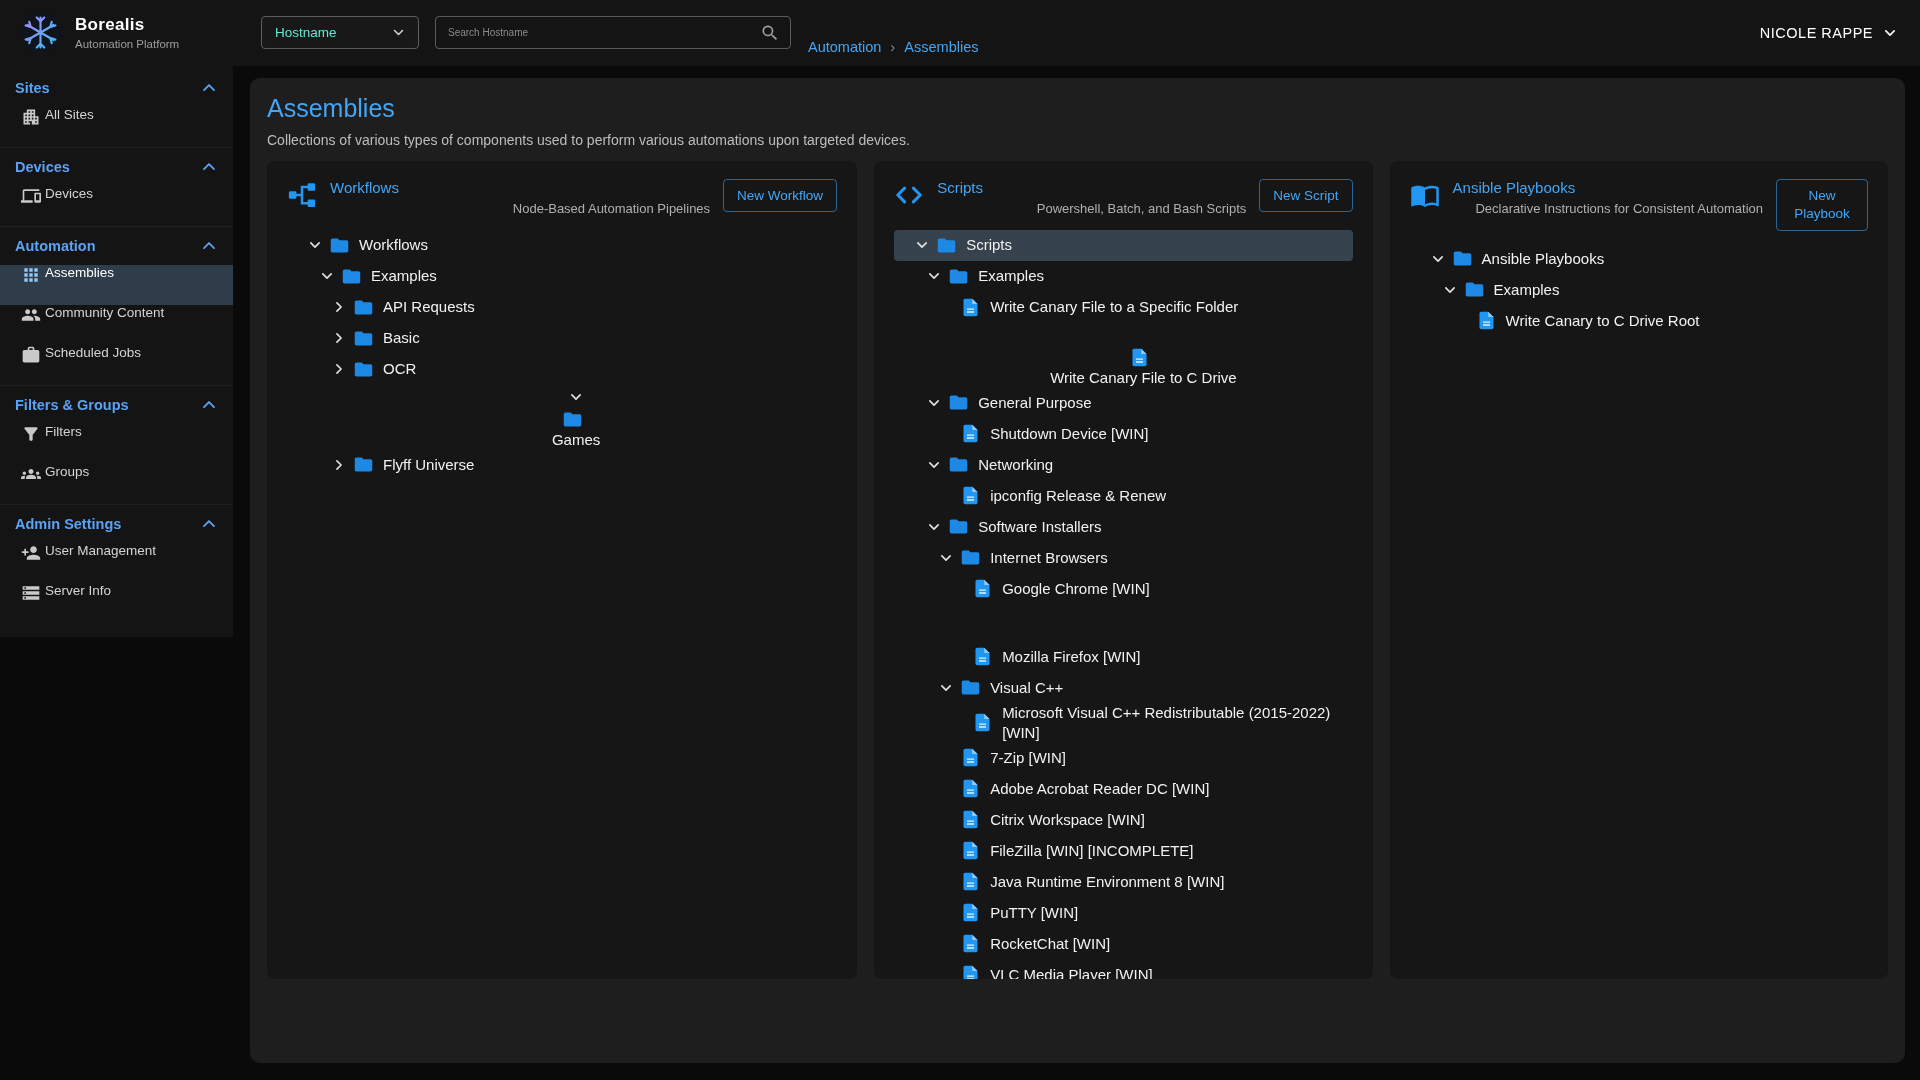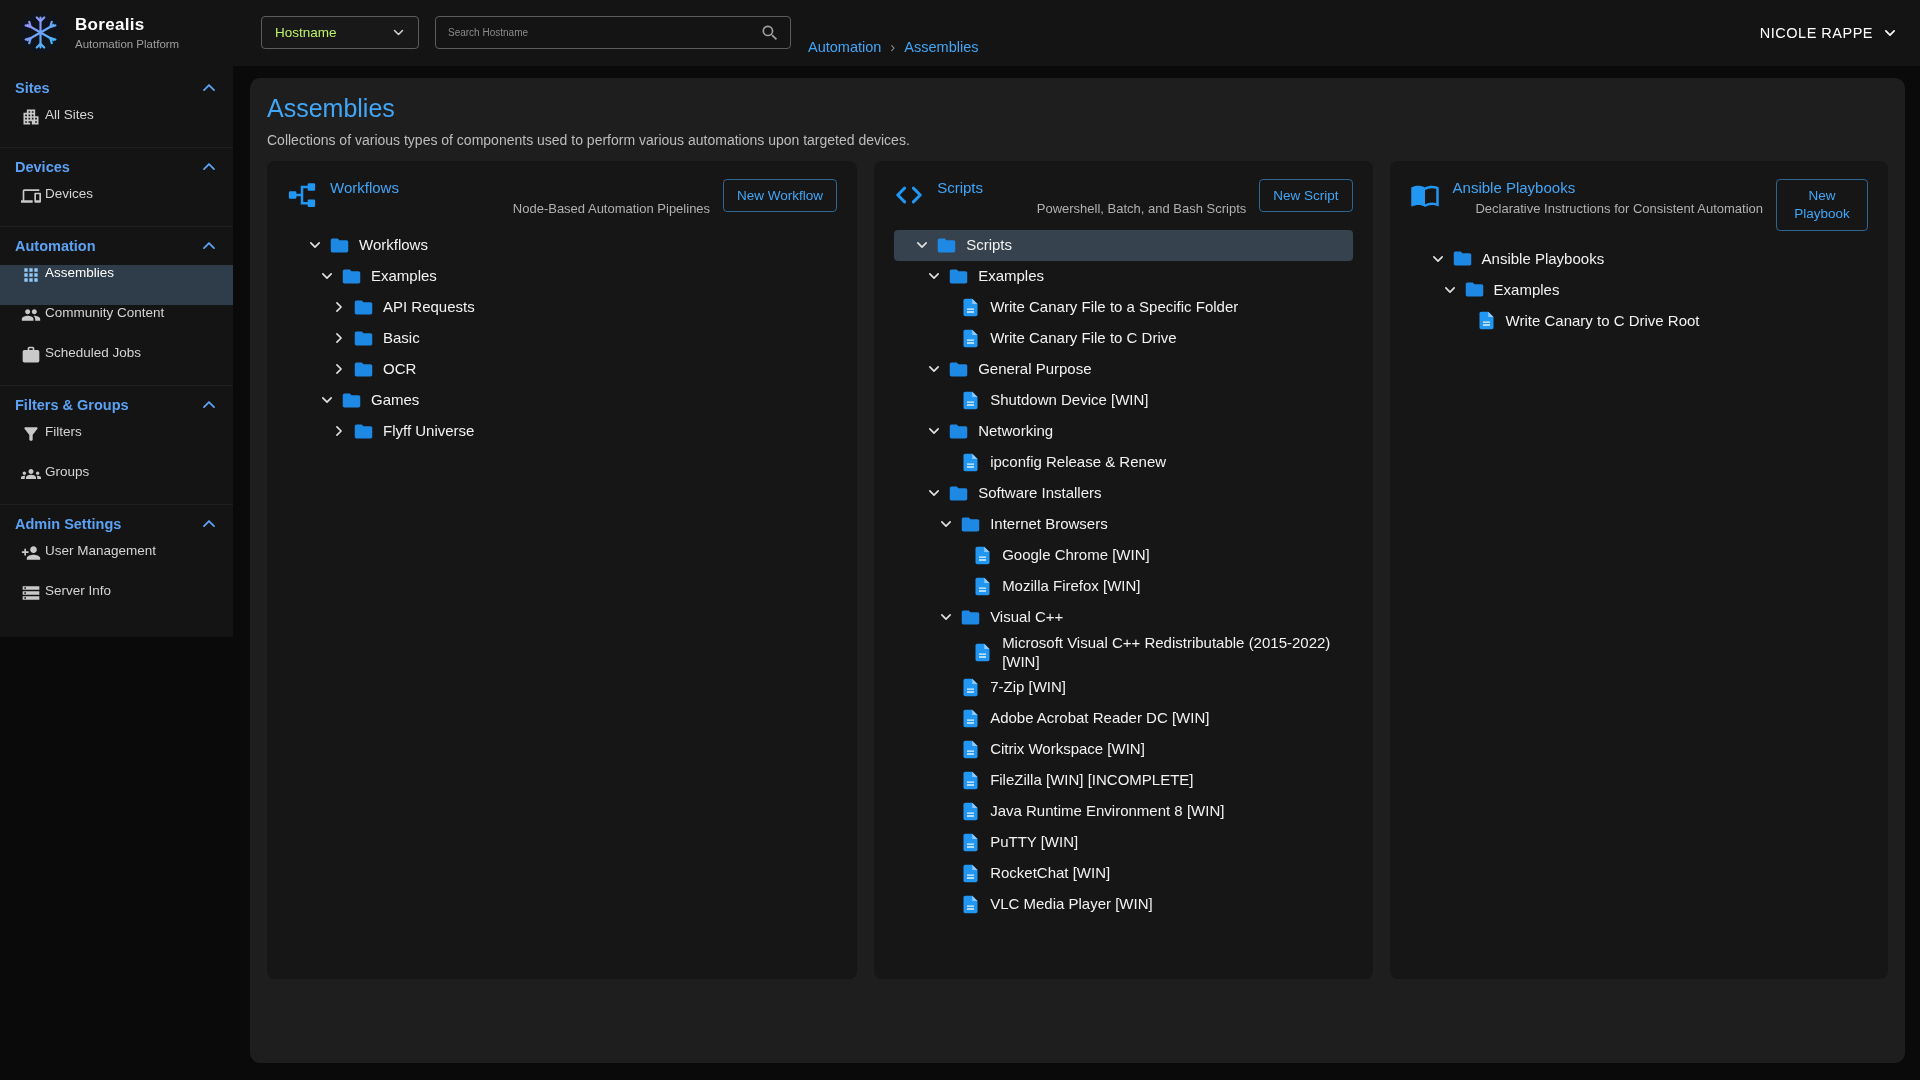--- a/index.html
+++ b/index.html
@@ -12,21 +12,21 @@
   }
   
   .topbar { position:absolute; top:0; left:0; width:1920px; height:66px; background:#141414; }
   .brand { position:absolute; left:18px; top:10px; display:flex; align-items:center; gap:12px; }
   .logo { width:45px; height:45px; display:block; }
   .brand-name { font-size:17px; font-weight:700; color:#ffffff; letter-spacing:.3px; }
   .brand-sub { font-size:11.5px; color:#9e9e9e; margin-top:3px; }
   .hostname-select { position:absolute; left:261px; top:16px; width:158px; height:33px;
     border:1px solid #5c5c5c; border-radius:4px; background:#181818; display:flex; align-items:center;
     padding:0 10px 0 13px; cursor:pointer; }
-  .hostname-select span { flex:1; font-size:13.5px; color:#bef264; }
+  .hostname-select span { flex:1; font-size:13.5px; color:#5eead4; }
   .dd-chev { width:19px; height:19px; fill:none; stroke:#cfcfcf; stroke-width:2; stroke-linecap:round; stroke-linejoin:round; }
   .search-box { position:absolute; left:435px; top:16px; width:356px; height:33px;
     border:1px solid #5c5c5c; border-radius:4px; display:flex; align-items:center; padding:0 10px 0 4px; }
   .search-box input { flex:1; background:transparent; border:none; outline:none; color:#e0e0e0;
     font-size:10px; font-family:inherit; padding:0 8px; }
   .search-box input::placeholder { color:#8a8a8a; }
   .search-ico { width:20px; height:20px; fill:#9e9e9e; cursor:pointer; }
   .breadcrumb { position:absolute; left:808px; top:38px; display:flex; align-items:center; font-size:14.5px; }
   .breadcrumb a { color:#42a5f5; text-decoration:none; cursor:pointer; }
   .crumb-sep { color:#8b8b8b; margin:0 9px; font-size:15px; }
@@ -304,21 +304,21 @@
                   <path d="M9.5 7l5 5-5 5"></path>
                 </svg>
               </span>
               <span class="node-icon">
                 <svg viewBox="0 0 24 24">
                   <path fill="#1e88e5" d="M10 4l2 2h8c1.1 0 2 .9 2 2v10c0 1.1-.9 2-2 2H4c-1.1 0-2-.9-2-2V6c0-1.1.9-2 2-2h6z"></path>
                 </svg>
               </span>
               <span class="node-label">OCR</span>
             </div>
-            <div class="tree-row" style="padding-left: 28px;">
+            <div class="tree-row" style="padding-left: 28px; flex-direction: column;">
               <span class="chev-box">
                 <svg viewBox="0 0 24 24">
                   <path d="M7 9.5l5 5 5-5"></path>
                 </svg>
               </span>
               <span class="node-icon">
                 <svg viewBox="0 0 24 24">
                   <path fill="#1e88e5" d="M10 4l2 2h8c1.1 0 2 .9 2 2v10c0 1.1-.9 2-2 2H4c-1.1 0-2-.9-2-2V6c0-1.1.9-2 2-2h6z"></path>
                 </svg>
               </span>
@@ -382,21 +382,21 @@
               <span class="chev-box"></span>
               <span class="node-icon">
                 <svg viewBox="0 0 24 24">
                   <path fill="#2196f3" d="M14 2H6c-1.1 0-2 .9-2 2v16c0 1.1.9 2 2 2h12c1.1 0 2-.9 2-2V8l-6-6z"></path>
                   <path fill="#90caf9" d="M14 2v6h6z"></path>
                   <path fill="#e3f2fd" d="M8 13h8v1.7H8zM8 16.2h8v1.7H8z"></path>
                 </svg>
               </span>
               <span class="node-label">Write Canary File to a Specific Folder</span>
             </div>
-            <div class="tree-row" style="padding-left: 40px;">
+            <div class="tree-row" style="padding-left: 40px; flex-direction: column;">
               <span class="chev-box"></span>
               <span class="node-icon">
                 <svg viewBox="0 0 24 24">
                   <path fill="#2196f3" d="M14 2H6c-1.1 0-2 .9-2 2v16c0 1.1.9 2 2 2h12c1.1 0 2-.9 2-2V8l-6-6z"></path>
                   <path fill="#90caf9" d="M14 2v6h6z"></path>
                   <path fill="#e3f2fd" d="M8 13h8v1.7H8zM8 16.2h8v1.7H8z"></path>
                 </svg>
               </span>
               <span class="node-label">Write Canary File to C Drive</span>
             </div>
@@ -478,21 +478,21 @@
               <span class="chev-box"></span>
               <span class="node-icon">
                 <svg viewBox="0 0 24 24">
                   <path fill="#2196f3" d="M14 2H6c-1.1 0-2 .9-2 2v16c0 1.1.9 2 2 2h12c1.1 0 2-.9 2-2V8l-6-6z"></path>
                   <path fill="#90caf9" d="M14 2v6h6z"></path>
                   <path fill="#e3f2fd" d="M8 13h8v1.7H8zM8 16.2h8v1.7H8z"></path>
                 </svg>
               </span>
               <span class="node-label">Google Chrome [WIN]</span>
             </div>
-            <div class="tree-row" style="padding-left: 52px;">
+            <div class="tree-row" style="padding-left: 52px; margin-top: 37px;">
               <span class="chev-box"></span>
               <span class="node-icon">
                 <svg viewBox="0 0 24 24">
                   <path fill="#2196f3" d="M14 2H6c-1.1 0-2 .9-2 2v16c0 1.1.9 2 2 2h12c1.1 0 2-.9 2-2V8l-6-6z"></path>
                   <path fill="#90caf9" d="M14 2v6h6z"></path>
                   <path fill="#e3f2fd" d="M8 13h8v1.7H8zM8 16.2h8v1.7H8z"></path>
                 </svg>
               </span>
               <span class="node-label">Mozilla Firefox [WIN]</span>
             </div>

